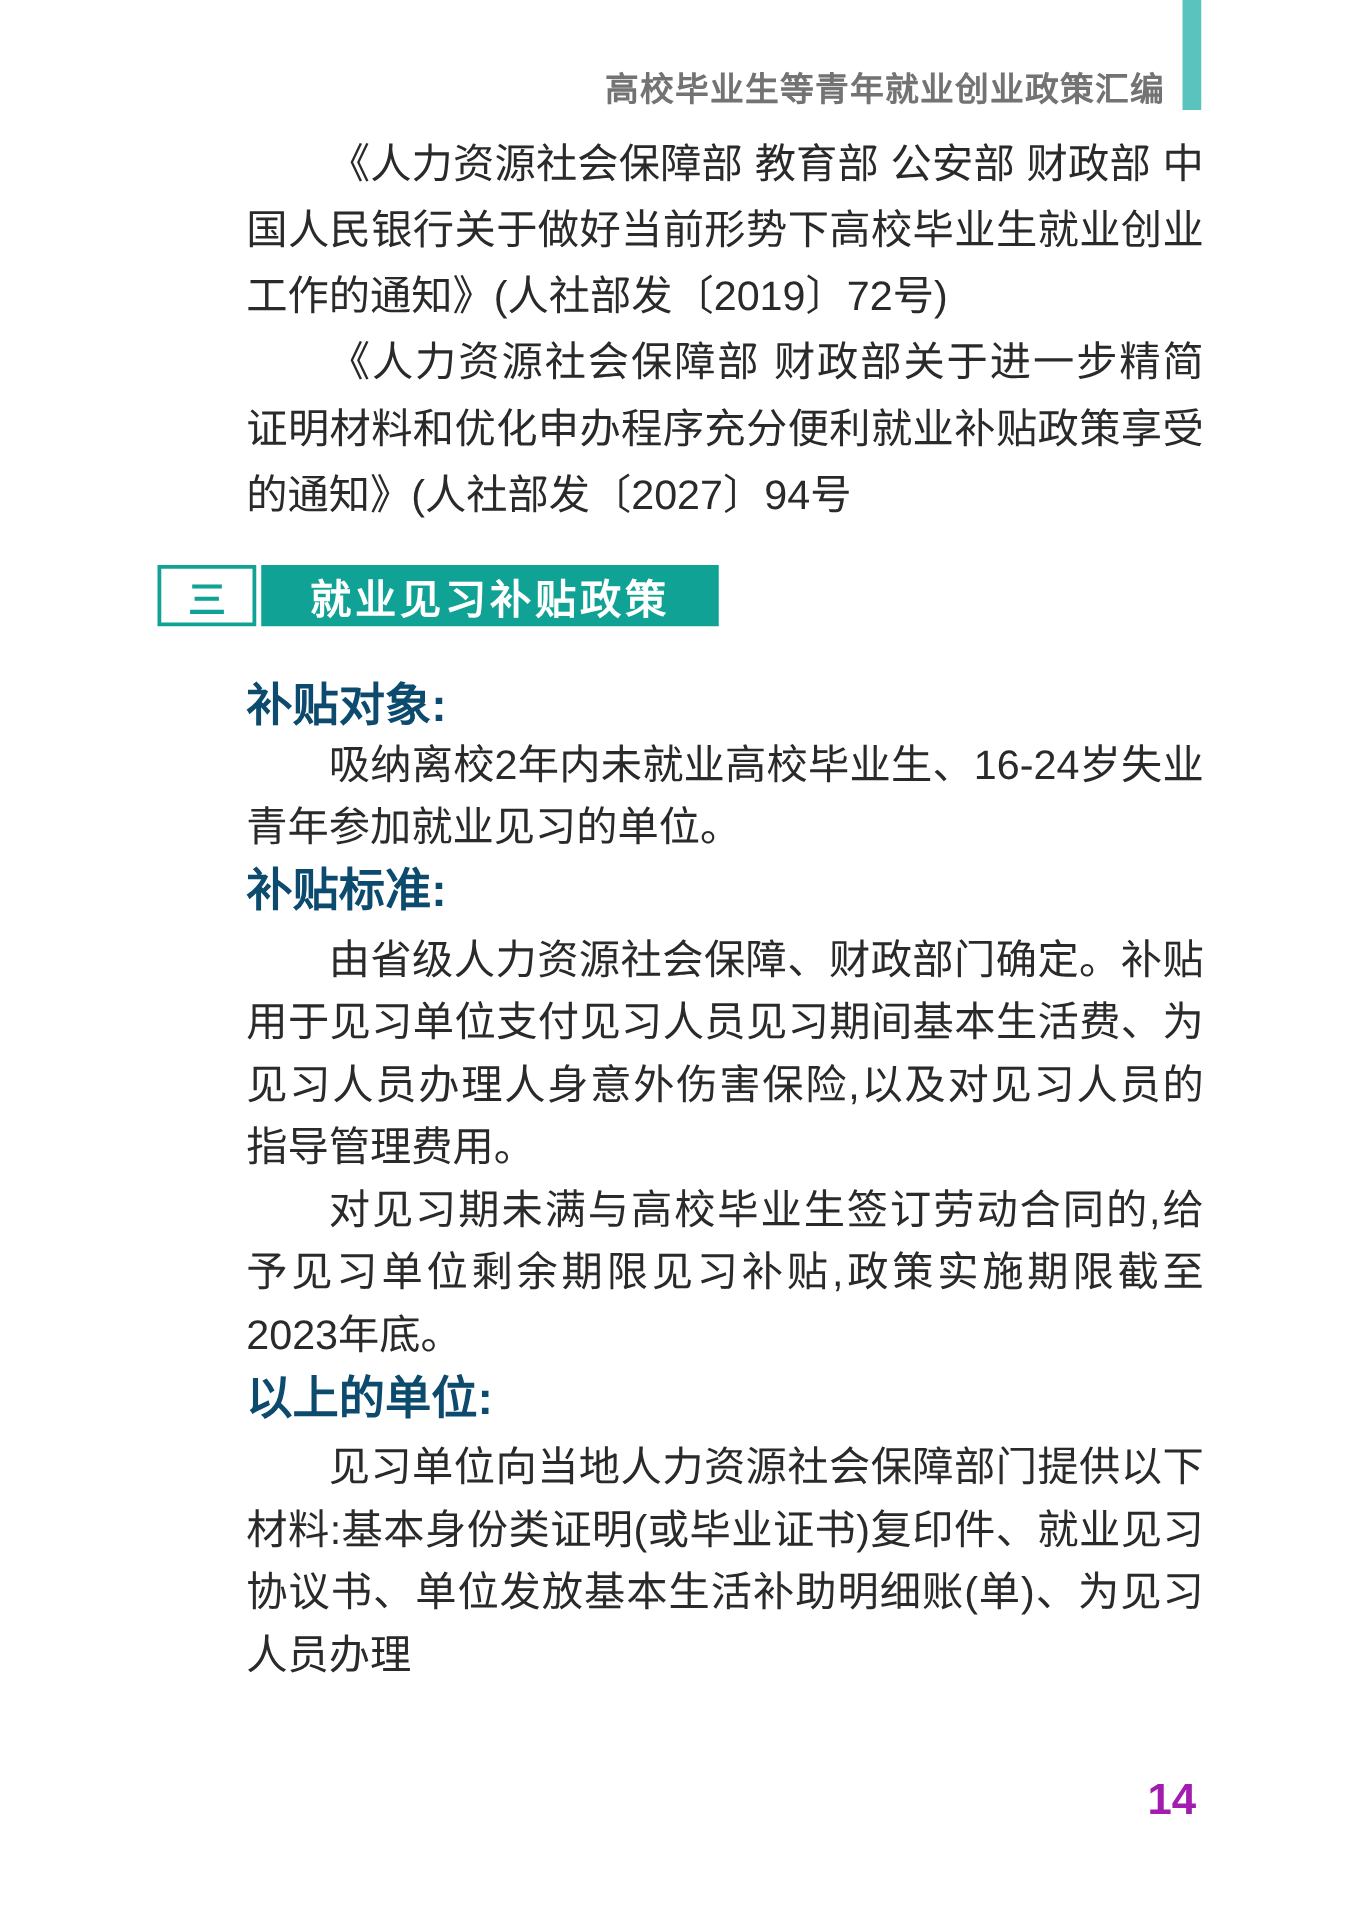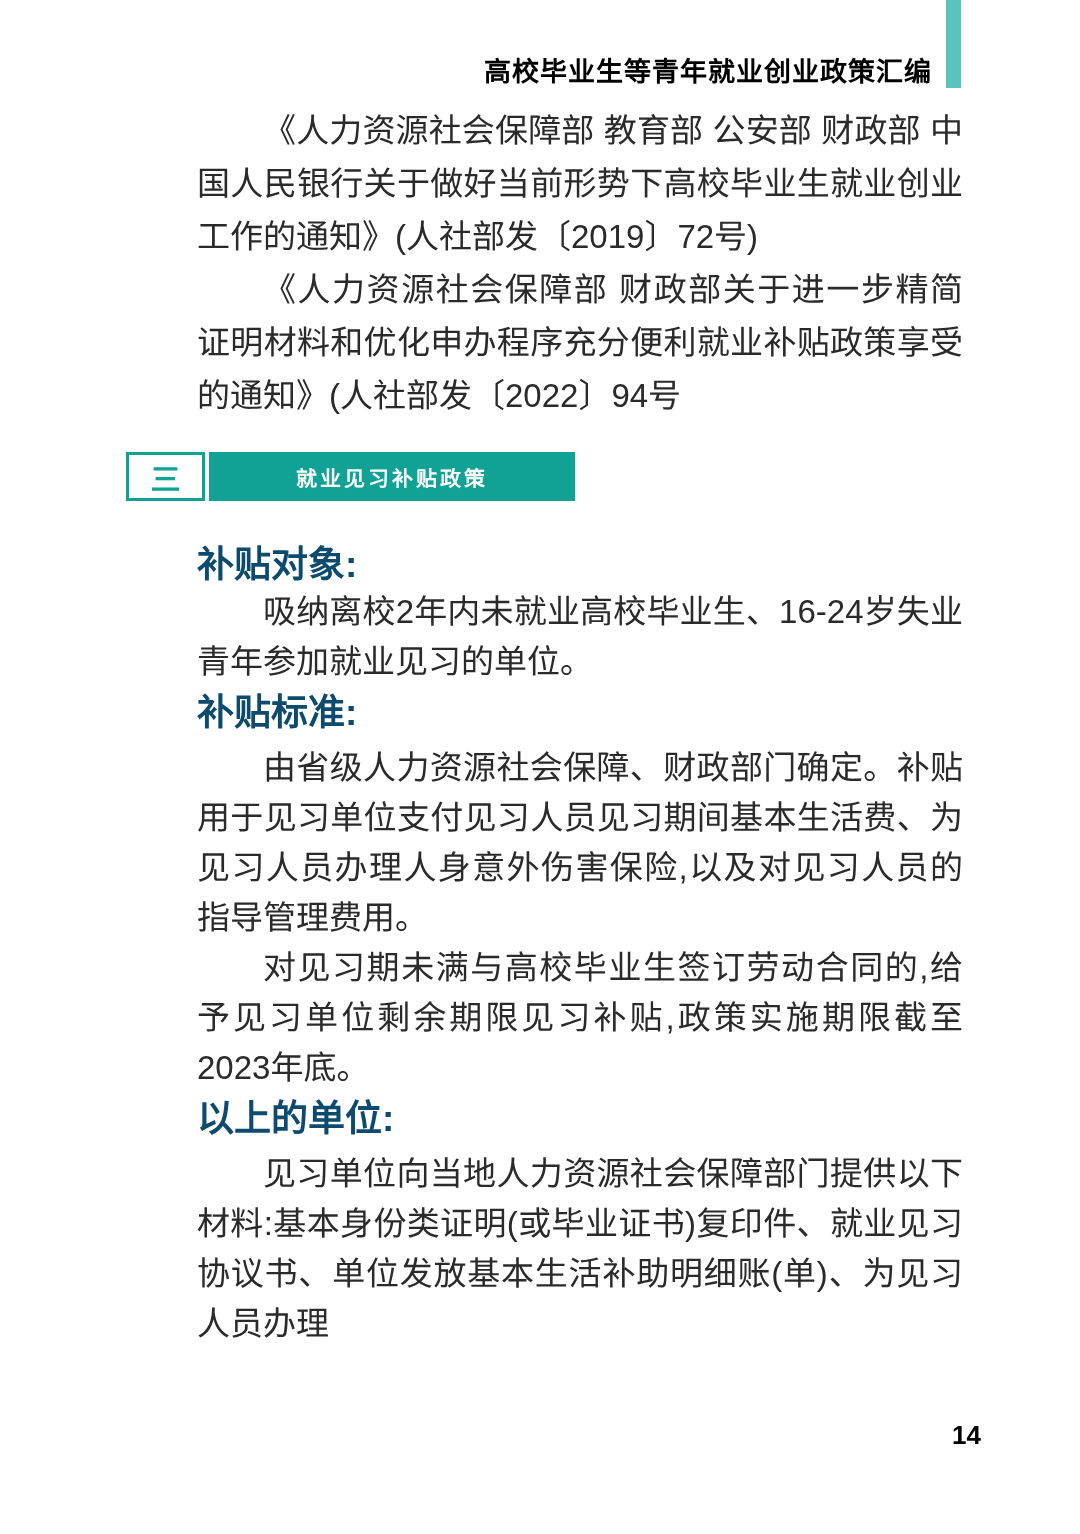--- a/index.html
+++ b/index.html
@@ -12,21 +12,21 @@
   }
   .page {
     position: absolute; inset: 0;
     background: #ffffff;
   }
   
   .header-title {
     position: absolute;
     top: 56px; right: 148px;
     font-size: 27px; font-weight: bold;
-    color: #000000;
+    color: #737373;
     letter-spacing: 1px;
     line-height: 32px;
   }
   .header-bar {
     position: absolute;
     top: 0; left: 946px;
     width: 15px; height: 88px;
     background: #5AC3BD;
   }
   
@@ -57,21 +57,21 @@
     background: #ffffff;
     color: #10A295;
     font-size: 30px; font-weight: bold;
     display: flex; align-items: center; justify-content: center;
     margin-right: 4px;
   }
   .section-title {
     width: 366px;
     background: #10A295;
     color: #ffffff;
-    font-size: 21px; font-weight: bold;
+    font-size: 33px; font-weight: bold;
     letter-spacing: 3px;
     display: flex; align-items: center; justify-content: center;
     text-align: center;
   }
   
   h2.block-heading {
     font-size: 37px;
     line-height: 44px;
     font-weight: bold;
     color: #0c4a6e;
@@ -82,38 +82,38 @@
   h2.later { margin-top: 4px; }
   p.body {
     font-size: 33px;
     line-height: 50px;
     text-indent: 2em;
   }
   h2.later + p.body { margin-top: 8px; }
   
   .page-number {
     position: absolute;
-    left: 952px; top: 1420px;
-    font-size: 26px; font-weight: bold;
-    color: #000000;
+    left: 918px; top: 1420px;
+    font-size: 35px; font-weight: bold;
+    color: #a21caf;
   }
 </style>
 </head>
 <body>
 
 <div class="page">
 
   <span class="header-title">高校毕业生等青年就业创业政策汇编</span>
   <span class="header-bar"></span>
 
   <div class="content">
 
     <p class="intro">《人力资源社会保障部 教育部 公安部 财政部 中国人民银行关于做好当前形势下高校毕业生就业创业工作的通知》(人社部发〔2019〕72号)</p>
 
-    <p class="intro">《人力资源社会保障部 财政部关于进一步精简证明材料和优化申办程序充分便利就业补贴政策享受的通知》(人社部发〔2022〕94号</p>
+    <p class="intro">《人力资源社会保障部 财政部关于进一步精简证明材料和优化申办程序充分便利就业补贴政策享受的通知》(人社部发〔2027〕94号</p>
 
     <div class="section-header">
       <span class="section-number">三</span>
       <span class="section-title">就业见习补贴政策</span>
     </div>
 
     <h2 class="block-heading">补贴对象:</h2>
     <p class="body">吸纳离校2年内未就业高校毕业生、16-24岁失业青年参加就业见习的单位。</p>
 
     <h2 class="block-heading later">补贴标准:</h2>

